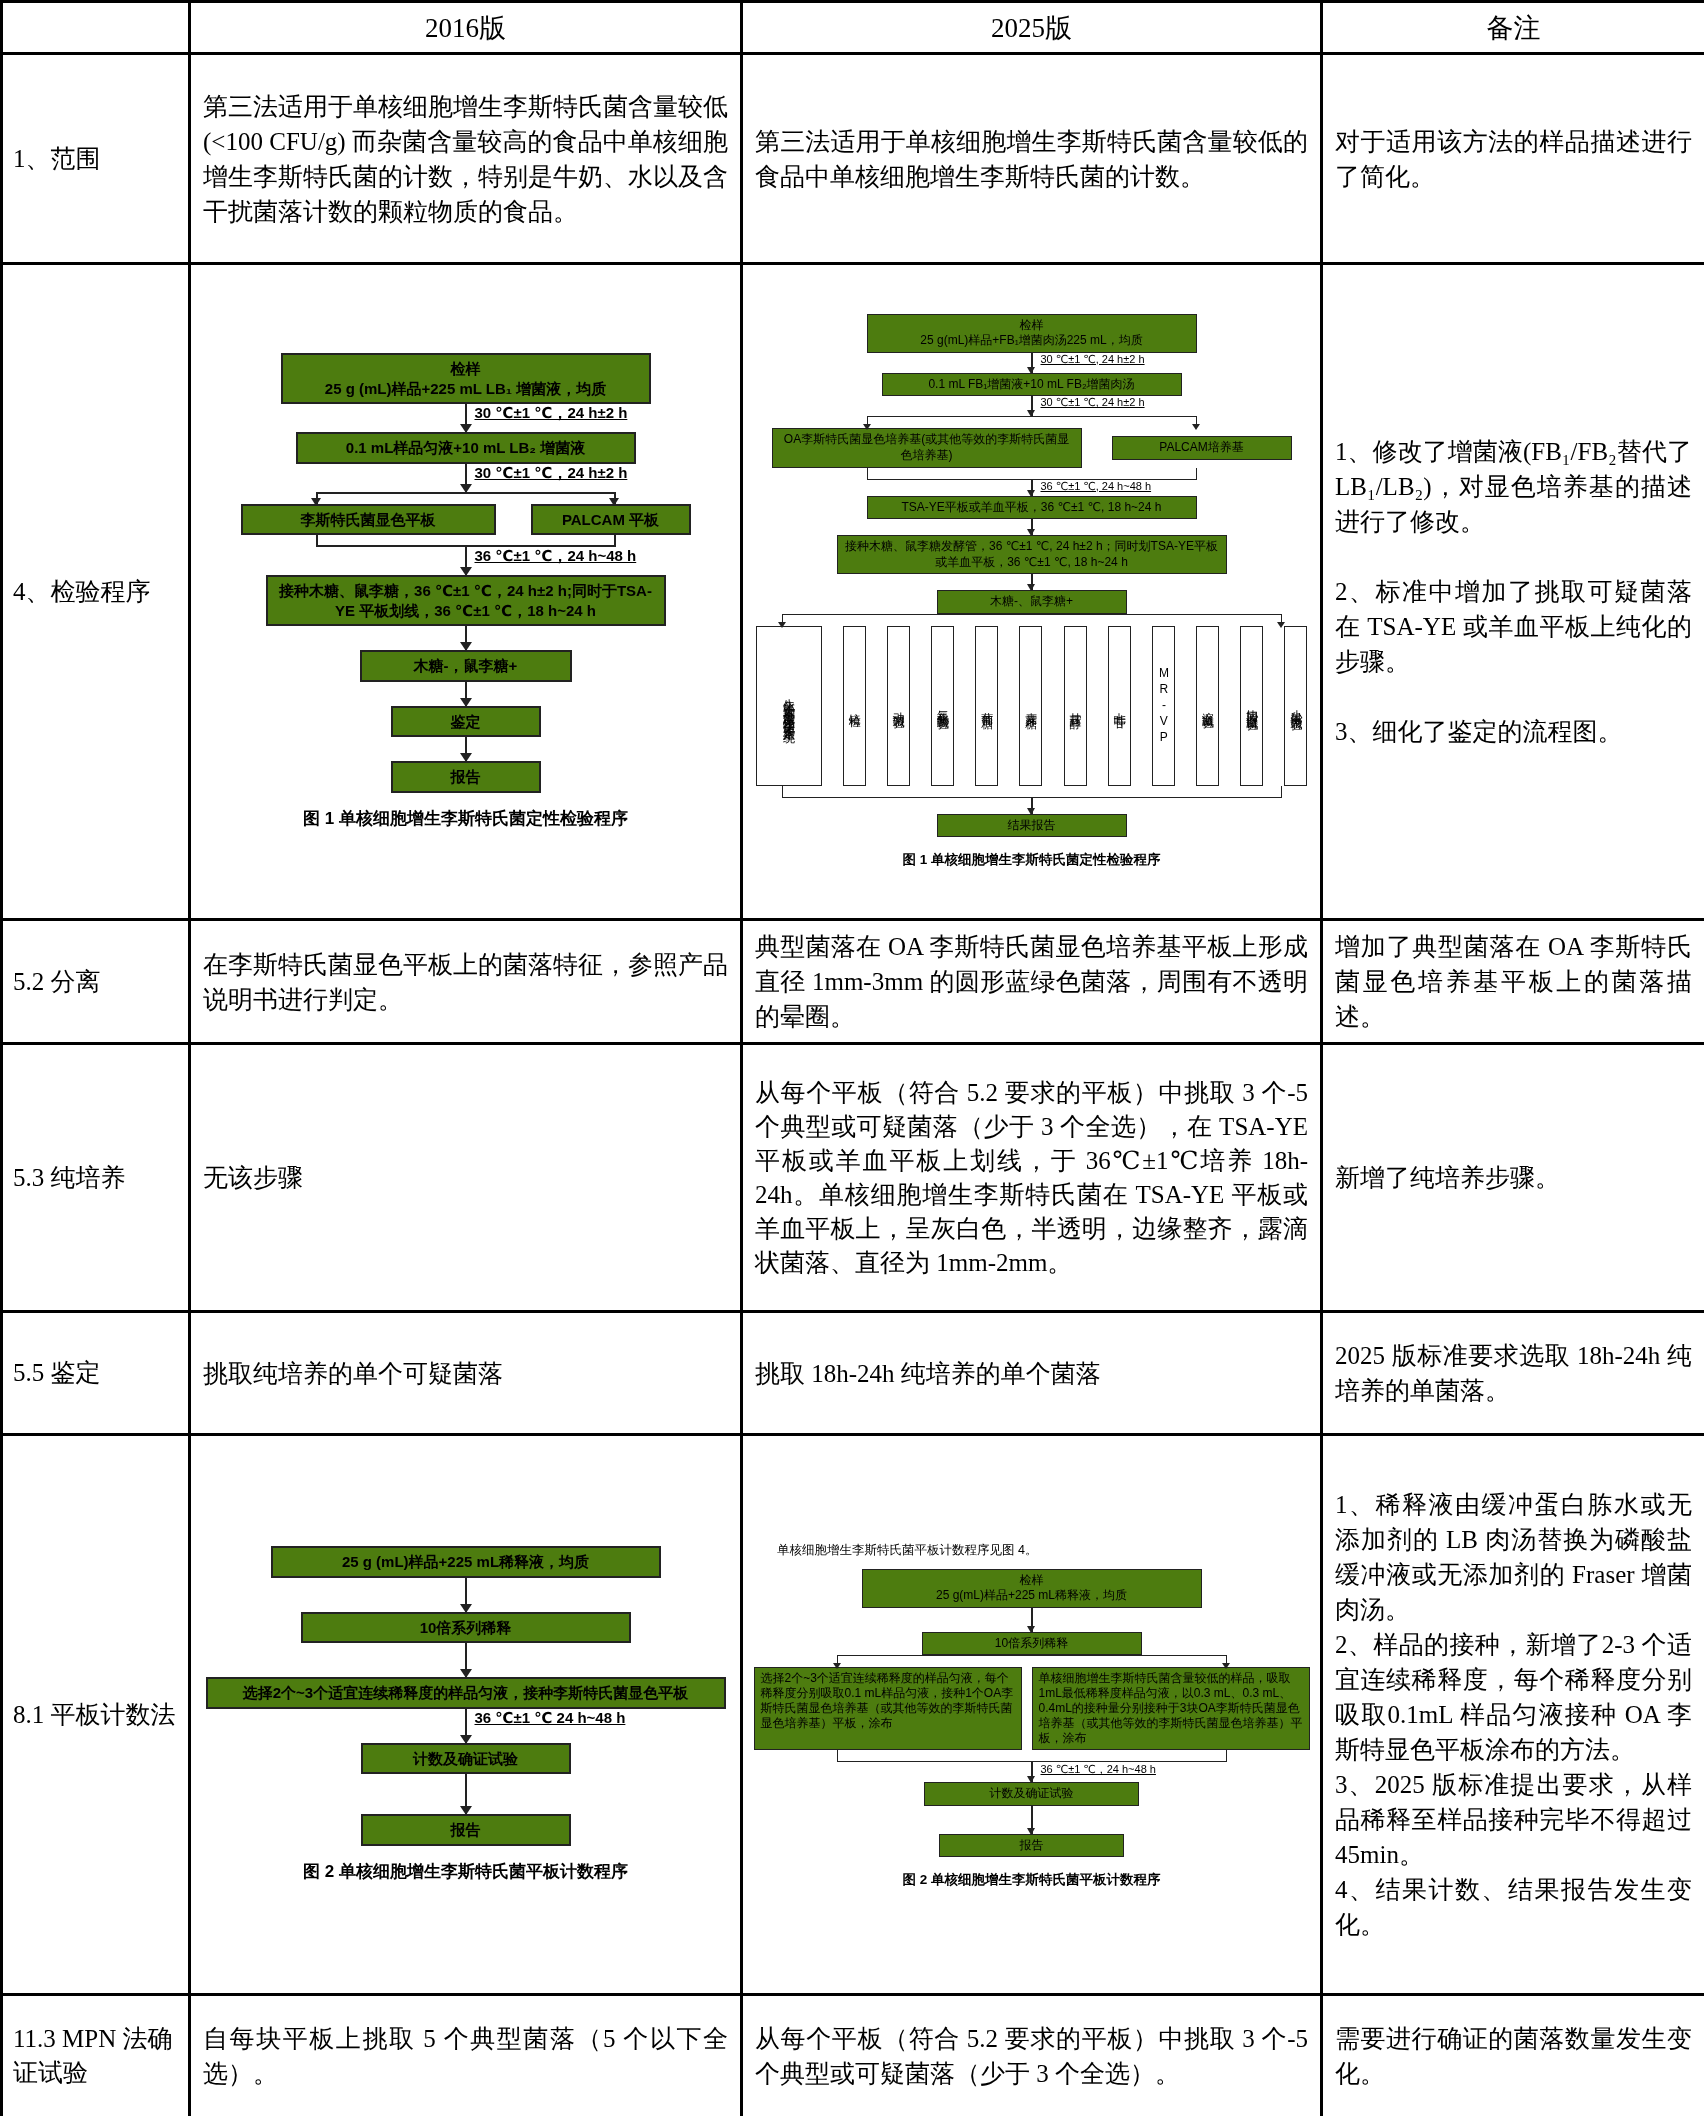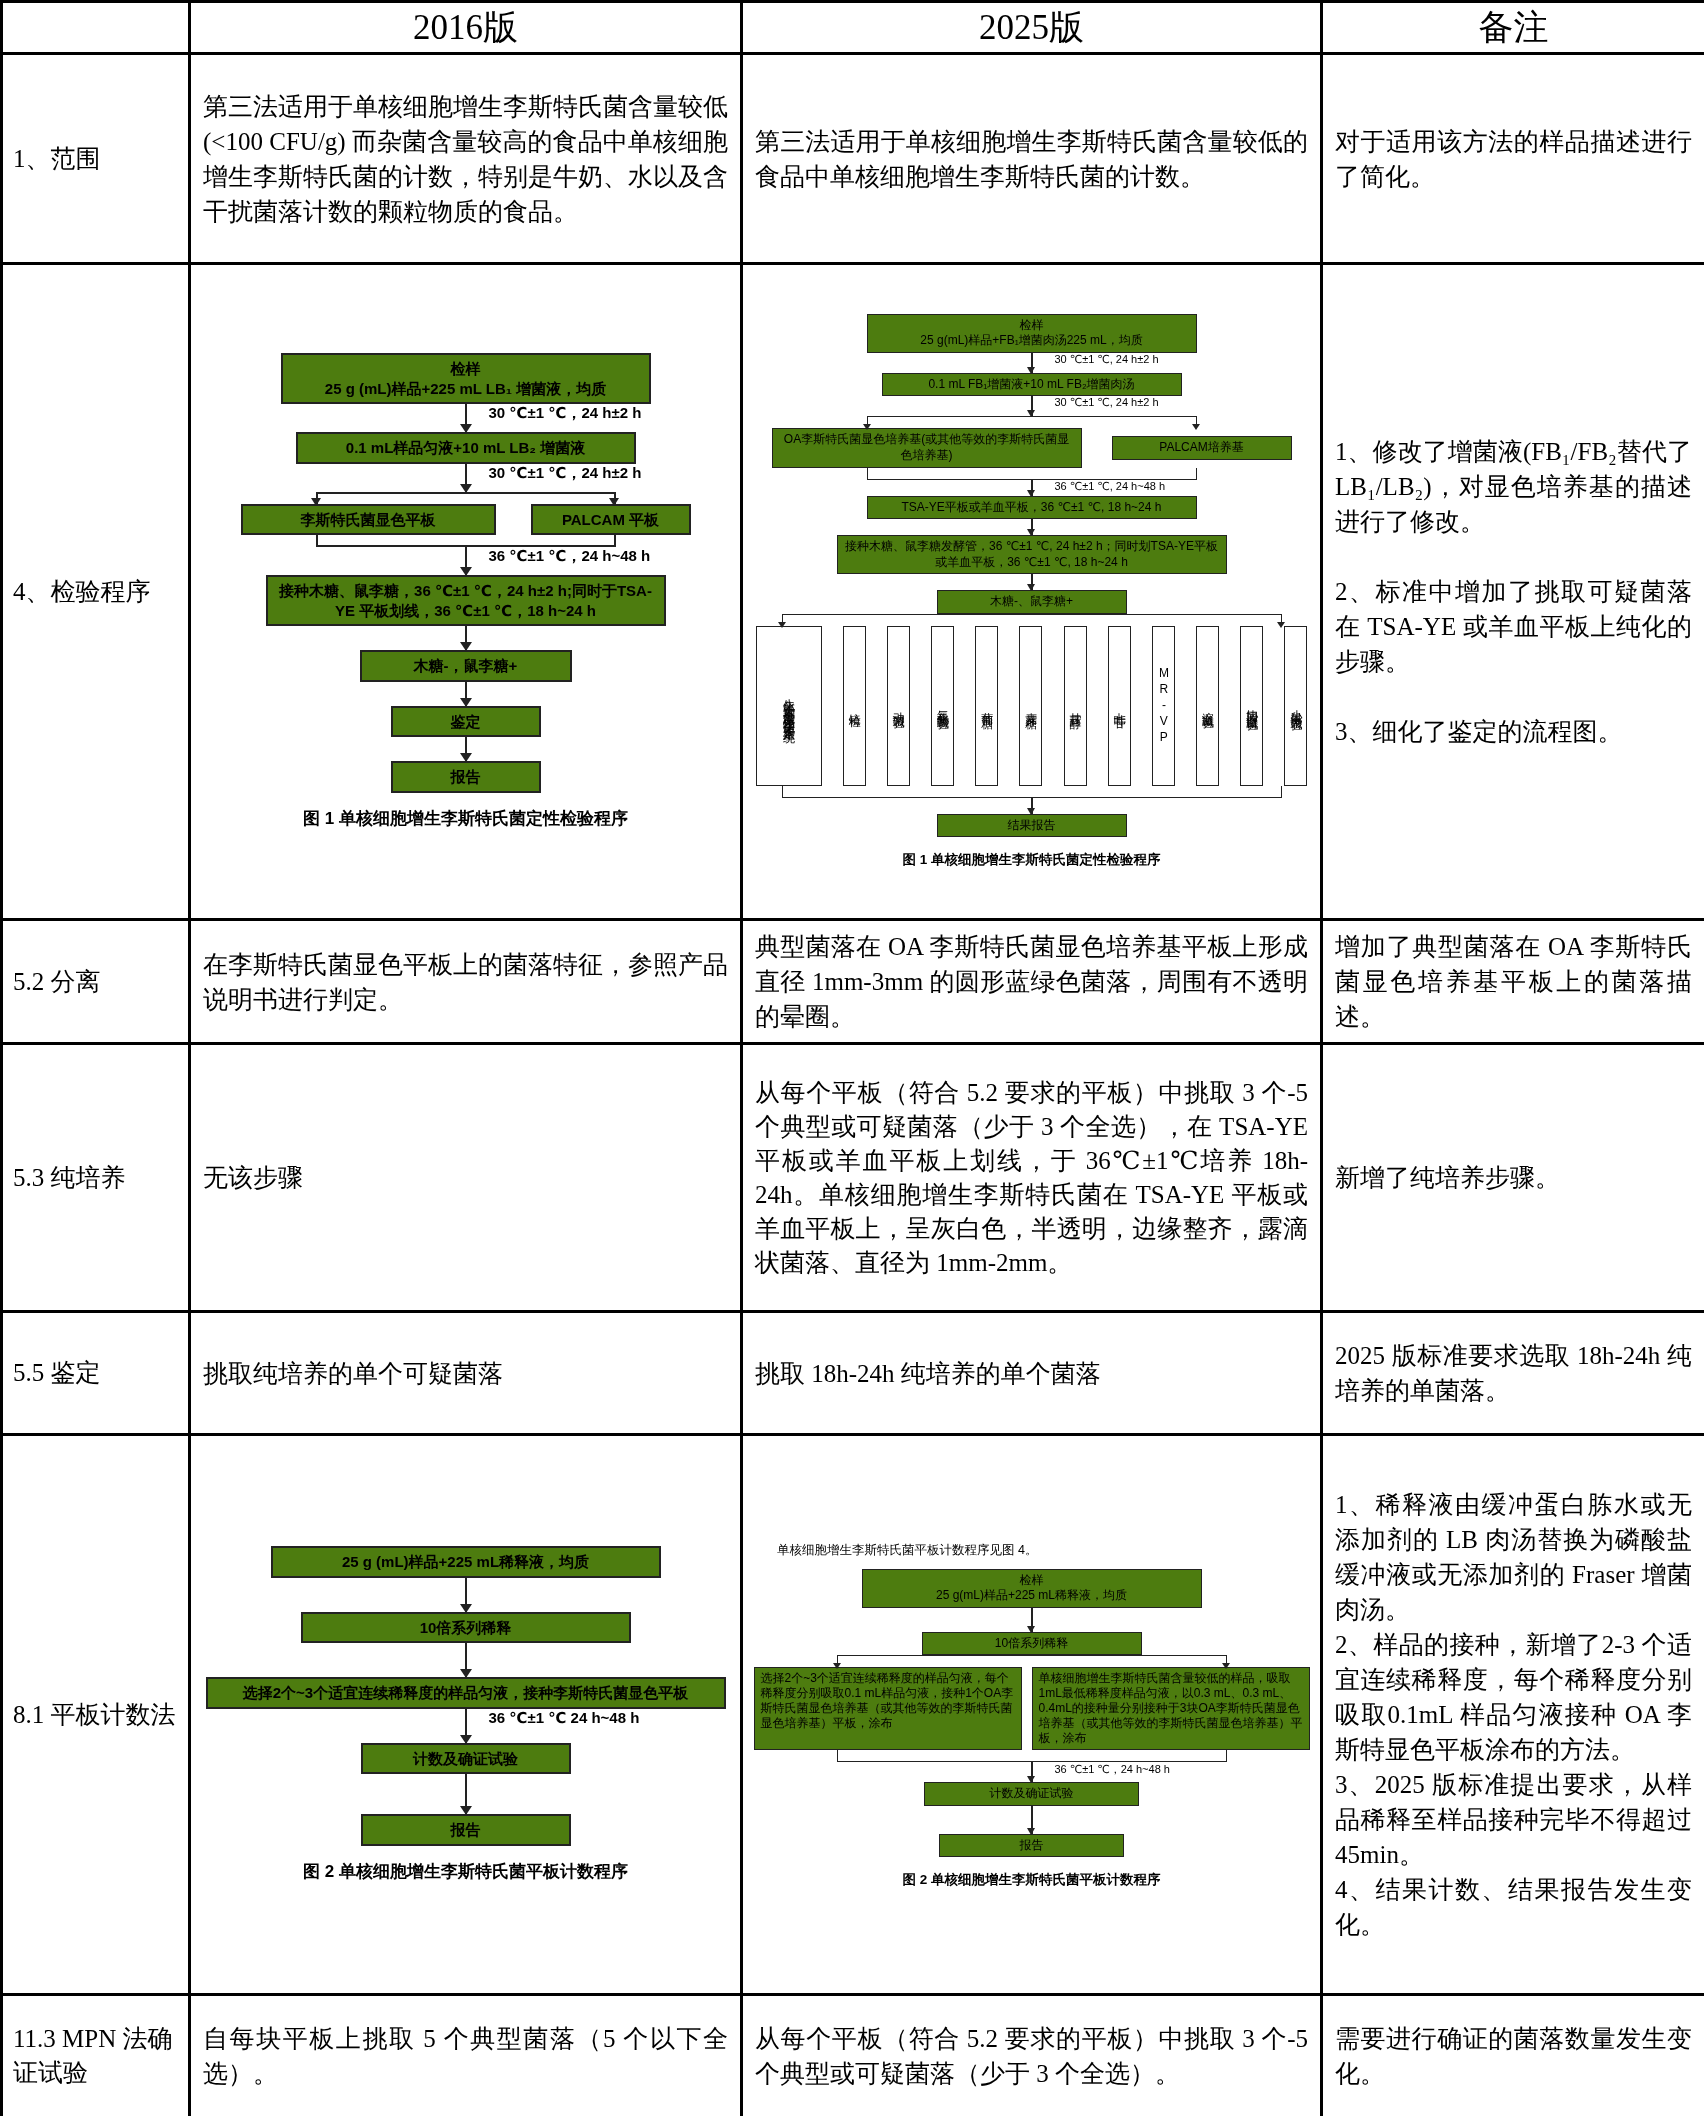--- a/index.html
+++ b/index.html
@@ -12,37 +12,37 @@
     box-sizing:border-box;
     border-top:3px solid #000;border-left:3px solid #000;
     font-family:"Liberation Serif","DejaVu Serif",serif;
   }
   .cell{
     border-right:3px solid #000;border-bottom:3px solid #000;
     box-sizing:border-box;overflow:hidden;
     padding:8px 12px;
     display:flex;flex-direction:column;justify-content:center;
   }
-  .head{align-items:center;justify-content:center;font-size:35px;padding:7px;}
+  .head{align-items:center;justify-content:center;font-size:27px;padding:7px;}
   .label{font-size:25px;line-height:1.35;padding:8px 6px 8px 10px;}
   .body{font-size:25px;line-height:35px;text-align:justify;}
   .pre{white-space:pre-line;}
   .chart{padding:4px 8px;align-items:center;}
   
   .fc{display:flex;flex-direction:column;align-items:center;width:100%;
       font-family:"Liberation Sans","DejaVu Sans",sans-serif;}
   .fc16{font-weight:bold;}
   .fcbox{border:2px solid #222;background:#4d7c0f;text-align:center;
          font-size:15px;line-height:1.3;padding:4px 8px;box-sizing:border-box;}
   .fc25 .fcbox{border-width:1px;font-size:12px;font-weight:normal;padding:3px 6px;}
   .arr{position:relative;width:2px;background:#222;flex:none;}
   .arr::after{content:"";position:absolute;left:-5px;bottom:-1px;
               border:6px solid transparent;border-bottom:none;border-top:9px solid #222;}
   .fc25 .arr::after{left:-4px;border-width:4px;border-top-width:7px;}
-  .albl{position:absolute;left:24px;top:0;white-space:nowrap;font-size:15px;color:#000;}
+  .albl{position:absolute;left:10px;top:0;white-space:nowrap;font-size:15px;color:#000;text-decoration:underline;}
   .fc25 .albl{font-size:11px;}
   .h16{height:16px}.h20{height:20px}.h24{height:24px}.h28{height:28px}.h34{height:34px}.h40{height:40px}
   .bar{position:relative;box-sizing:border-box;flex:none;}
   .bar.t{border-top:2px solid #222;height:12px;}
   .bar.b{border-bottom:2px solid #222;height:12px;}
   .fc25 .bar.t{border-top-width:1px;}.fc25 .bar.b{border-bottom-width:1px;}
   .bar i{position:absolute;top:0;width:2px;height:100%;background:#222;}
   .fc25 .bar i{width:1px;}
   .bar .l{left:0}.bar .r{right:0}
   .bar.t i::after{content:"";position:absolute;left:-5px;bottom:-2px;

